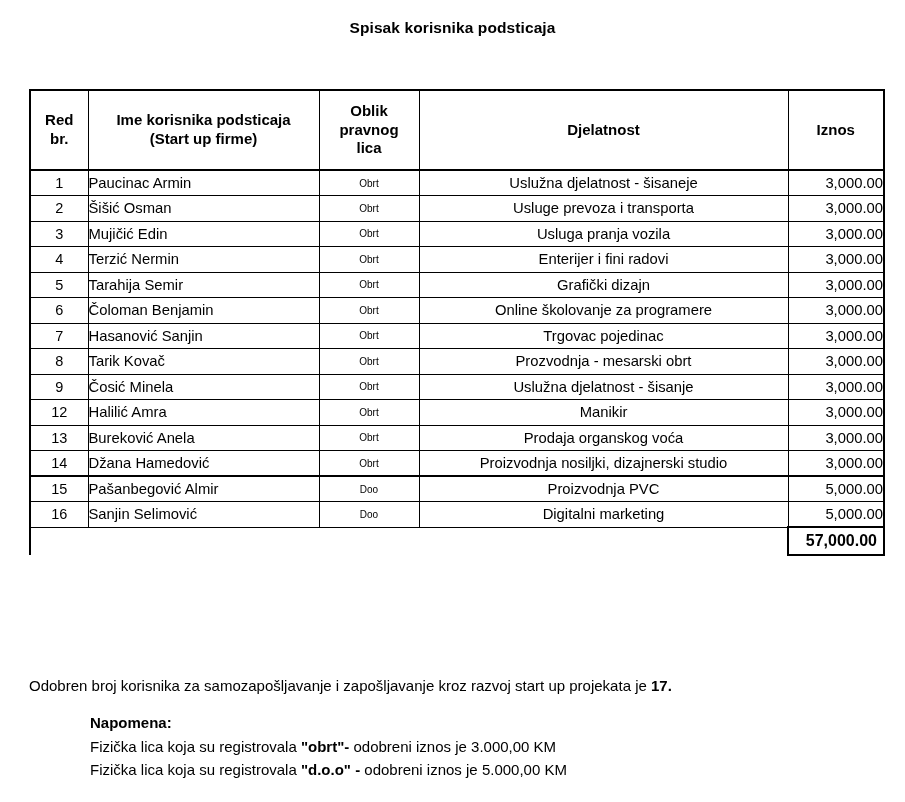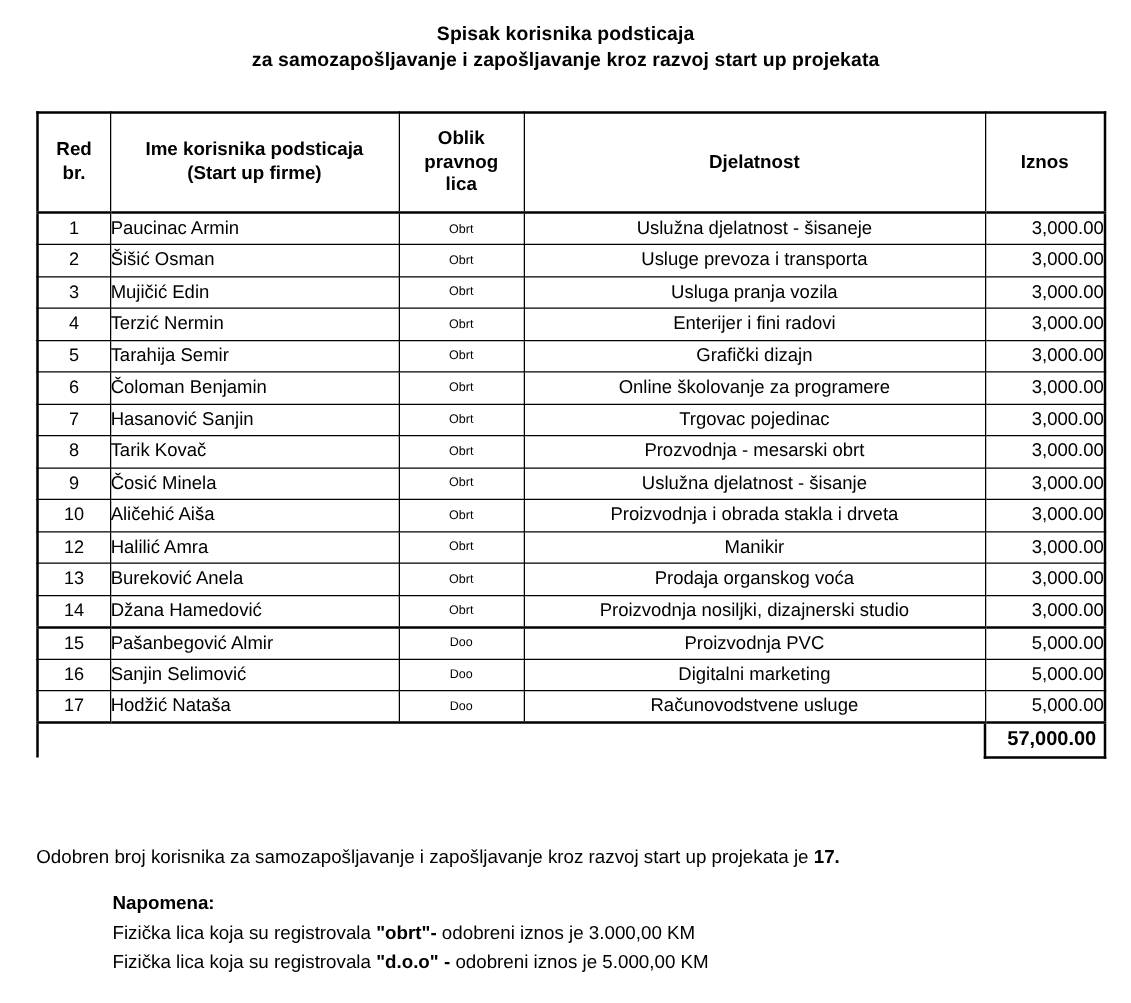--- a/index.html
+++ b/index.html
@@ -136,21 +136,20 @@
     font-size: 15px;
   }
   .note-line { white-space: nowrap; }
   .note-line b { font-weight: bold; }
 </style>
 </head>
 <body>
 
 <div class="title-block">
   <div class="title-line">Spisak korisnika podsticaja</div>
-  <div class="title-line">za samozapošljavanje i zapošljavanje kroz razvoj start up projekata</div>
 </div>
 
 <div class="table-wrap">
   <table class="main">
     <colgroup>
       <col style="width:58px">
       <col style="width:231px">
       <col style="width:100px">
       <col style="width:369px">
       <col style="width:96px">
@@ -233,27 +232,20 @@
           <td class="c-iznos">3,000.00</td>
         </tr>
         <tr>
           <td class="c-red">9</td>
           <td class="c-ime">Čosić Minela</td>
           <td class="c-oblik">Obrt</td>
           <td class="c-djel">Uslužna djelatnost - šisanje</td>
           <td class="c-iznos">3,000.00</td>
         </tr>
         <tr>
-          <td class="c-red">10</td>
-          <td class="c-ime">Aličehić Aiša</td>
-          <td class="c-oblik">Obrt</td>
-          <td class="c-djel">Proizvodnja i obrada stakla i drveta</td>
-          <td class="c-iznos">3,000.00</td>
-        </tr>
-        <tr>
           <td class="c-red">12</td>
           <td class="c-ime">Halilić Amra</td>
           <td class="c-oblik">Obrt</td>
           <td class="c-djel">Manikir</td>
           <td class="c-iznos">3,000.00</td>
         </tr>
         <tr>
           <td class="c-red">13</td>
           <td class="c-ime">Bureković Anela</td>
           <td class="c-oblik">Obrt</td>
@@ -272,27 +264,20 @@
           <td class="c-ime">Pašanbegović Almir</td>
           <td class="c-oblik">Doo</td>
           <td class="c-djel">Proizvodnja PVC</td>
           <td class="c-iznos">5,000.00</td>
         </tr>
         <tr>
           <td class="c-red">16</td>
           <td class="c-ime">Sanjin Selimović</td>
           <td class="c-oblik">Doo</td>
           <td class="c-djel">Digitalni marketing</td>
-          <td class="c-iznos">5,000.00</td>
-        </tr>
-        <tr class="last-data">
-          <td class="c-red">17</td>
-          <td class="c-ime">Hodžić Nataša</td>
-          <td class="c-oblik">Doo</td>
-          <td class="c-djel">Računovodstvene usluge</td>
           <td class="c-iznos">5,000.00</td>
         </tr>
         <tr class="total-row">
           <td class="blank"></td>
           <td class="blank"></td>
           <td class="blank"></td>
           <td class="blank"></td>
           <td class="c-total">57,000.00</td>
         </tr>
       </tbody>

